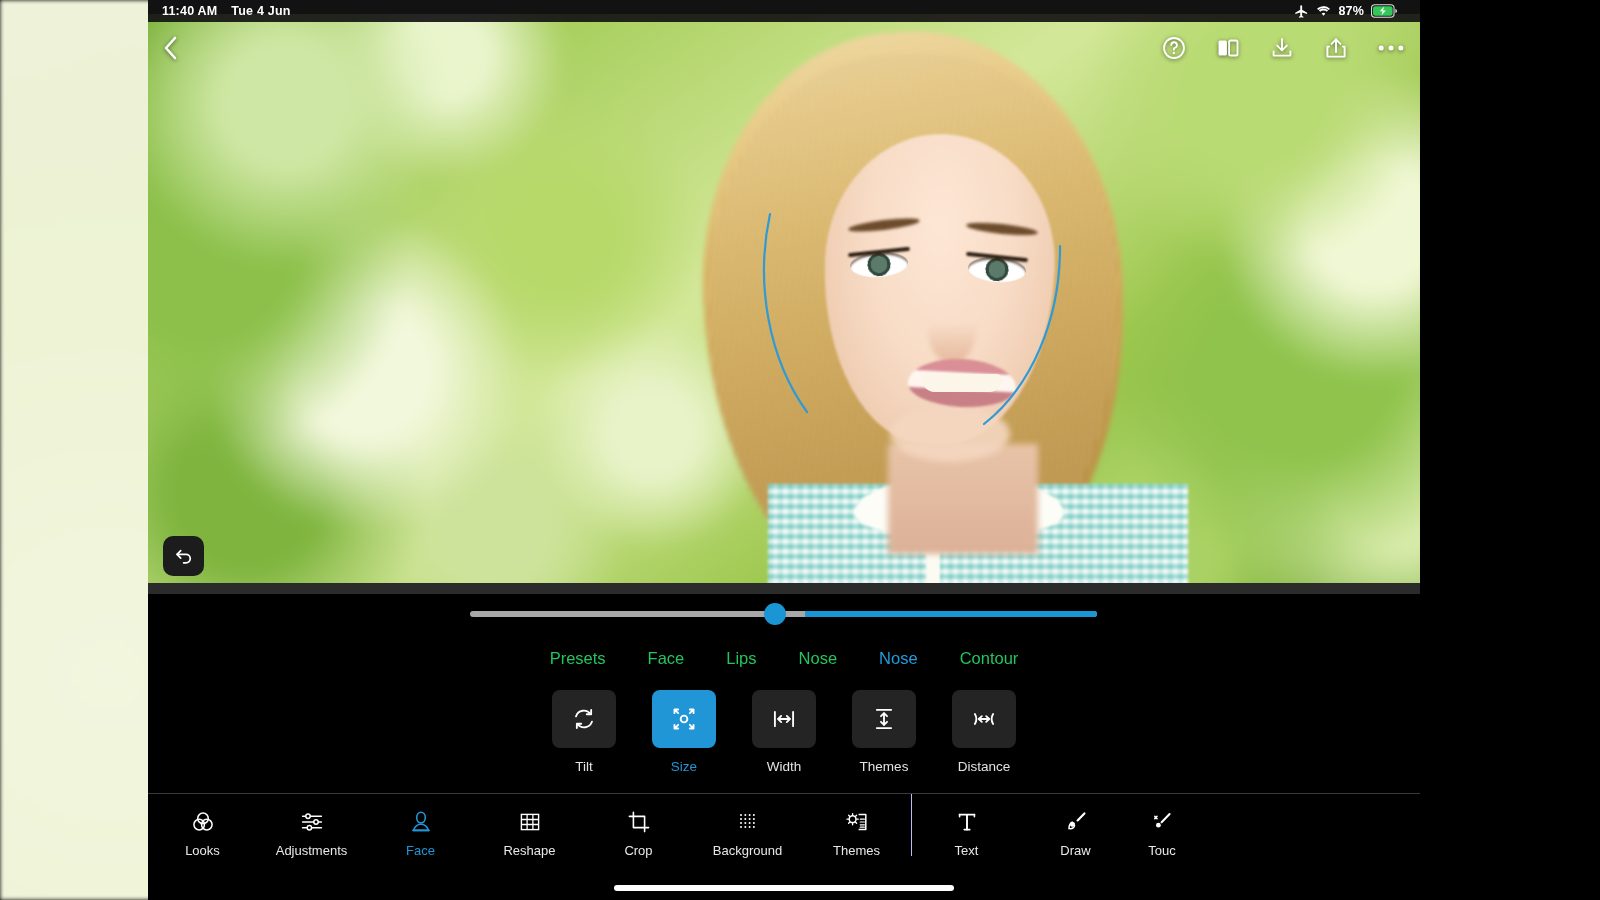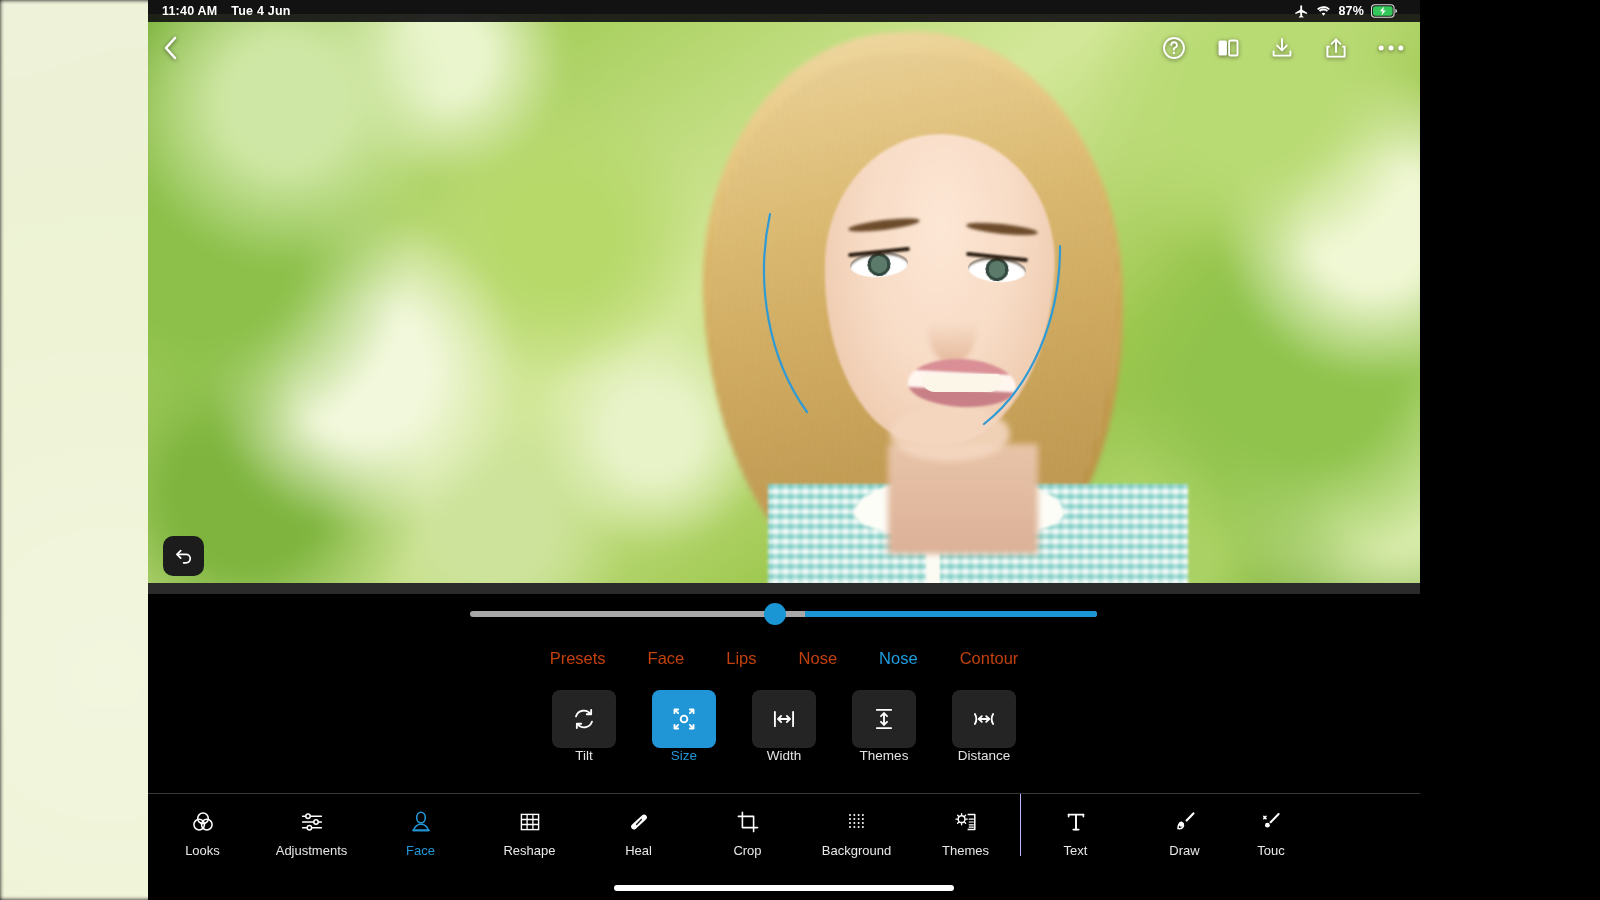--- a/index.html
+++ b/index.html
@@ -160,35 +160,35 @@
   .slider-thumb {
     position:absolute; left:616px; top:20px; width:22px; height:22px;
     border-radius:50%; background:#1a96d5; cursor:pointer;
   }
 
   
   .cats {
     position:absolute; left:0; top:641px; width:100%; height:34px;
     display:flex; align-items:center; justify-content:center; gap:0;
   }
-  .cat { color:#c2410c; font-size:16.5px; padding:0 21px; cursor:pointer; white-space:nowrap; }
+  .cat { color:#22c55e; font-size:16.5px; padding:0 21px; cursor:pointer; white-space:nowrap; }
   .cat.active { color:#1f9ee0; }
 
   
   .tools {
     position:absolute; left:0; top:690px; width:100%; height:95px;
     display:flex; align-items:flex-start; justify-content:center; gap:36px;
   }
   .tool { width:64px; display:flex; flex-direction:column; align-items:center; cursor:pointer; }
   .tool-box {
     width:64px; height:58px; border-radius:8px; background:#242424;
     display:flex; align-items:center; justify-content:center;
   }
   .tool.active .tool-box { background:#2196d6; }
-  .tool-label { font-size:13.5px; color:#e3e3e3; white-space:nowrap; }
+  .tool-label { margin-top:11px; font-size:13.5px; color:#e3e3e3; white-space:nowrap; }
   .tool.active .tool-label { color:#2196d6; }
 
   
   .tabbar {
     position:absolute; left:0; top:793px; width:100%; height:107px;
     background:#000; border-top:1px solid #3a3a3a;
     display:flex; align-items:flex-start; overflow:hidden;
   }
   .tabgroup { display:flex; align-items:flex-start; }
   .tabgroup.right { border-left:1px solid #c4b5fd; height:62px; }
@@ -464,29 +464,20 @@
         <div class="tab">
           <div class="tab-ico">
             <svg width="24" height="24" viewBox="0 0 24 24">
               <rect x="3.4" y="4.4" width="17.2" height="15.2" fill="none" stroke="#fff" stroke-width="1.4"></rect>
               <path d="M9.1 4.4v15.2M14.9 4.4v15.2M3.4 9.5h17.2M3.4 14.5h17.2" stroke="#fff" stroke-width="1.3" fill="none"></path>
             </svg>
           </div>
           <div class="tab-label">Reshape</div>
         </div>
 
-        <div class="tab">
-          <div class="tab-ico">
-            <svg width="24" height="24" viewBox="0 0 24 24">
-              <rect x="2.4" y="9.2" width="19.2" height="5.6" rx="2.8" fill="#fff" transform="rotate(-42 12 12)"></rect>
-              <path d="M9.6 14.4 14.4 9.6" stroke="#1a1a1a" stroke-width="1.4" stroke-linecap="round" fill="none"></path>
-            </svg>
-          </div>
-          <div class="tab-label">Heal</div>
-        </div>
 
         <div class="tab">
           <div class="tab-ico">
             <svg width="24" height="24" viewBox="0 0 24 24">
               <path d="M6.4 2.4v15.2h15.2" fill="none" stroke="#fff" stroke-width="1.6" stroke-linecap="round" stroke-linejoin="round"></path>
               <path d="M2.4 6.4h15.2v15.2" fill="none" stroke="#fff" stroke-width="1.6" stroke-linecap="round" stroke-linejoin="round"></path>
             </svg>
           </div>
           <div class="tab-label">Crop</div>
         </div>

